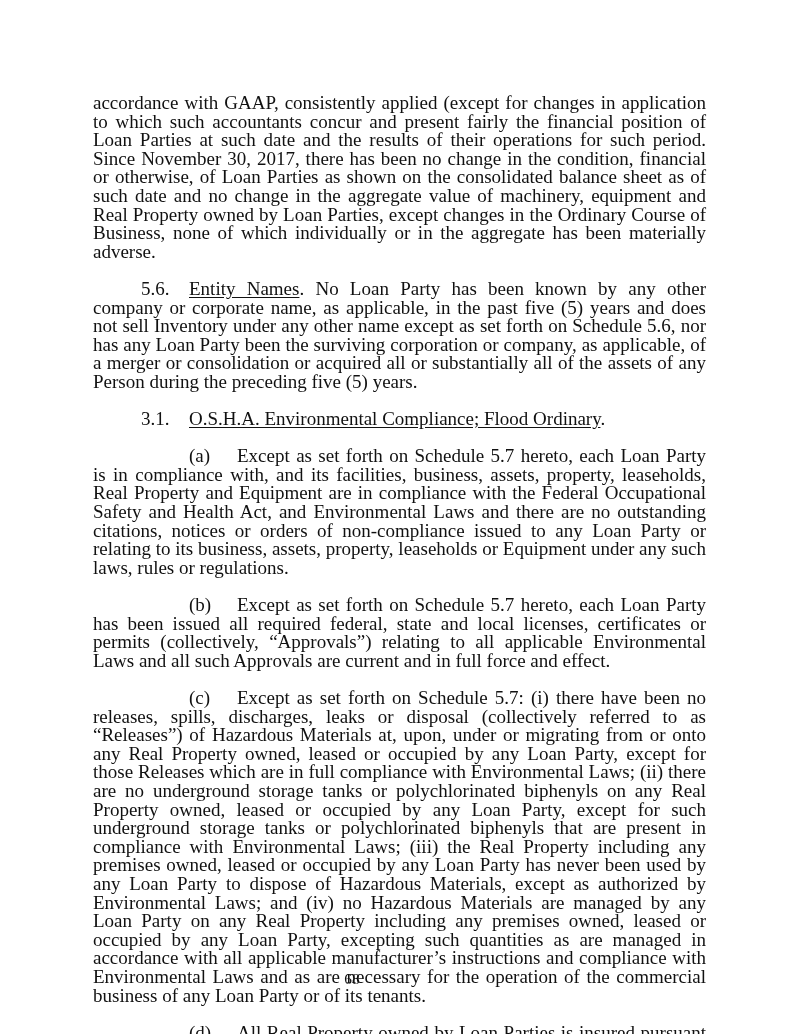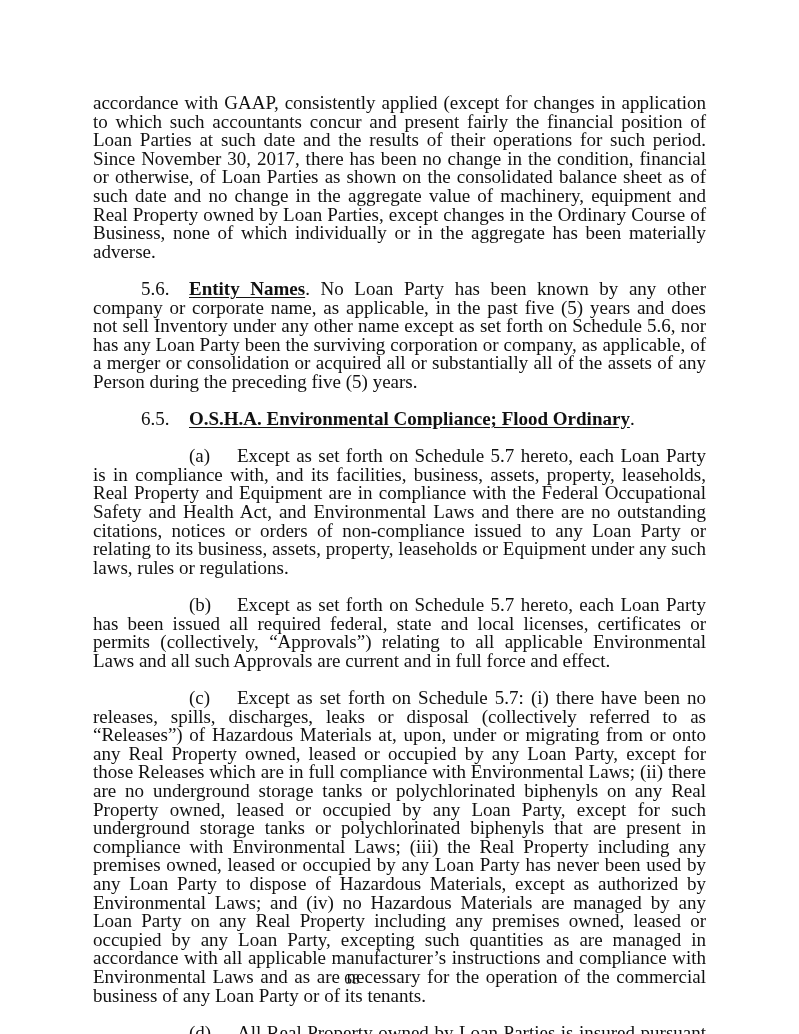--- a/index.html
+++ b/index.html
@@ -7,35 +7,35 @@
   .page {
     position: absolute; left: 93px; top: 94px; width: 613px;
     font-family: "Liberation Serif", "DejaVu Serif", serif;
     font-size: 19px; line-height: 18.6px; color: #111;
   }
   p { margin: 0 0 18.6px 0; text-align: justify; text-align-last: left; }
   .sec-indent { text-indent: 48px; }
   .sub-indent { text-indent: 96px; }
   .num { display: inline-block; width: 48px; text-indent: 0; }
   .sub-label { display: inline-block; width: 48px; text-indent: 0; }
-  .u { text-decoration: underline; text-underline-offset: 2px; font-weight: bold; }
+  .u { text-decoration: underline; text-underline-offset: 2px; }
   .page-number {
     position: absolute; top: 970px; left: 0; width: 704px; text-align: center;
     font-family: "Liberation Serif", "DejaVu Serif", serif; font-size: 15.4px; color: #111;
   }
 </style>
 </head>
 <body>
 
 <div class="page">
   <p>accordance with GAAP, consistently applied (except for changes in application to which such accountants concur and present fairly the financial position of Loan Parties at such date and the results of their operations for such period.  Since November 30, 2017, there has been no change in the condition, financial or otherwise, of Loan Parties as shown on the consolidated balance sheet as of such date and no change in the aggregate value of machinery, equipment and Real Property owned by Loan Parties, except changes in the Ordinary Course of Business, none of which individually or in the aggregate has been materially adverse.</p>
 
   <p class="sec-indent"><span class="num">5.6.</span><span class="u">Entity Names</span><span>.</span><span>  No Loan Party has been known by any other company or corporate name, as applicable, in the past five (5) years and does not sell Inventory under any other name except as set forth on Schedule 5.6, nor has any Loan Party been the surviving corporation or company, as applicable, of a merger or consolidation or acquired all or substantially all of the assets of any Person during the preceding five (5) years.</span></p>
 
-  <p class="sec-indent"><span class="num">6.5.</span><span class="u">O.S.H.A. Environmental Compliance; Flood Ordinary</span><span>.</span></p>
+  <p class="sec-indent"><span class="num">3.1.</span><span class="u">O.S.H.A. Environmental Compliance; Flood Ordinary</span><span>.</span></p>
 
   <p class="sub-indent"><span class="sub-label">(a)</span><span>Except as set forth on Schedule 5.7 hereto, each Loan Party is in compliance with, and its facilities, business, assets, property, leaseholds, Real Property and Equipment are in compliance with the Federal Occupational Safety and Health Act, and Environmental Laws and there are no outstanding citations, notices or orders of non-compliance issued to any Loan Party or relating to its business, assets, property, leaseholds or Equipment under any such laws, rules or regulations.</span></p>
 
   <p class="sub-indent"><span class="sub-label">(b)</span><span>Except as set forth on Schedule 5.7 hereto, each Loan Party has been issued all required federal, state and local licenses, certificates or permits (collectively, “Approvals”) relating to all applicable Environmental Laws and all such Approvals are current and in full force and effect.</span></p>
 
   <p class="sub-indent"><span class="sub-label">(c)</span><span>Except as set forth on Schedule 5.7: (i) there have been no releases, spills, discharges, leaks or disposal (collectively referred to as “Releases”) of Hazardous Materials at, upon, under or migrating from or onto any Real Property owned, leased or occupied by any Loan Party, except for those Releases which are in full compliance with Environmental Laws; (ii) there are no underground storage tanks or polychlorinated biphenyls on any Real Property owned, leased or occupied by any Loan Party, except for such underground storage tanks or polychlorinated biphenyls that are present in compliance with Environmental Laws; (iii) the Real Property including any premises owned, leased or occupied by any Loan Party has never been used by any Loan Party to dispose of Hazardous Materials, except as authorized by Environmental Laws; and (iv) no Hazardous Materials are managed by any Loan Party on any Real Property including any premises owned, leased or occupied by any Loan Party, excepting such quantities as are managed in accordance with all applicable manufacturer’s instructions and compliance with Environmental Laws and as are necessary for the operation of the commercial business of any Loan Party or of its tenants.</span></p>
 
   <p class="sub-indent"><span class="sub-label">(d)</span><span>All Real Property owned by Loan Parties is insured pursuant to policies and other bonds which are valid and in full force and effect and which provide adequate coverage from reputable and financially sound insurers in amounts sufficient to insure the assets and risks of each such Loan Party in accordance with prudent business practice in the industry of such Loan Party.</span></p>
 </div>
 

